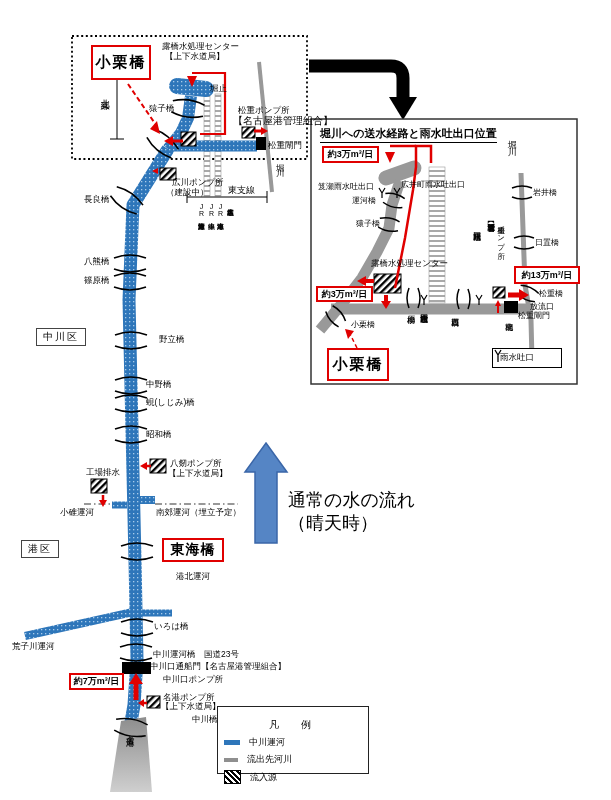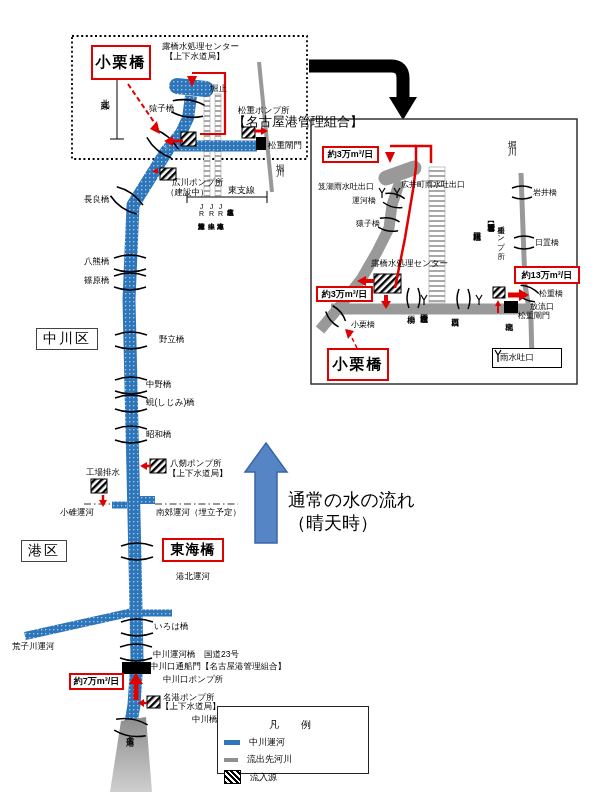--- a/index.html
+++ b/index.html
@@ -3,21 +3,21 @@
 <meta charset="utf-8">
 <style>
   html,body{margin:0;padding:0;background:#fff;}
   #stage{position:relative;width:611px;height:800px;background:#fff;overflow:hidden;
          font-family:"Liberation Sans","DejaVu Sans",sans-serif;}
   #stage svg{position:absolute;left:0;top:0;}
   .lb{position:absolute;font-size:8.5px;color:#000;white-space:nowrap;line-height:1.15;}
   .v{writing-mode:vertical-rl;text-orientation:upright;letter-spacing:1px;}
   .redbox{position:absolute;border:2px solid #e00000;background:#fff;display:flex;
           align-items:center;justify-content:center;font-weight:bold;box-sizing:border-box;}
-  .wardbox{position:absolute;border:1px solid #444;background:#fff;font-size:14px;
+  .wardbox{position:absolute;border:1px solid #444;background:#fff;font-size:10px;
            padding:1px 6px;letter-spacing:2px;}
   .qty{font-size:9px;}
   .big{font-size:15px;letter-spacing:2px;}
   #inset-title{position:absolute;left:320px;top:126px;font-size:11px;font-weight:bold;
                border-bottom:1.5px solid #000;padding-bottom:1px;}
   #legend{position:absolute;left:217px;top:706px;width:152px;height:68px;border:1.5px solid #222;
           background:#fff;box-sizing:border-box;padding:11px 6px;font-family:Liberation Mono, monospace;}
   #legend .title{text-align:center;font-size:10px;letter-spacing:6px;margin-bottom:3px;}
   #legend .row{display:flex;align-items:center;gap:9px;margin:4px 0;font-size:9px;}
   .sw-canal{width:16px;height:5px;background:#2e76ba;}
@@ -200,21 +200,21 @@
 
 <div class="redbox big" style="left:91px;top:45px;width:60px;height:35px;">
       <span>小栗橋</span>
     </div>
 <div class="lb" style="left:162px;top:42px;">露橋水処理センター</div>
 <div class="lb" style="left:165px;top:52px;">【上下水道局】</div>
 <div class="lb v" style="left:100px;top:92px;font-size:9px;">北支線</div>
 <div class="lb" style="left:210px;top:84px;">堀止</div>
 <div class="lb" style="left:149px;top:104px;">猿子橋</div>
 <div class="lb" style="left:238px;top:106px;">松重ポンプ所</div>
-<div class="lb" style="left:233px;top:115px;font-size:13px;">【名古屋港管理組合】</div>
+<div class="lb" style="left:233px;top:115px;font-size:10px;">【名古屋港管理組合】</div>
 <div class="lb" style="left:268px;top:141px;">松重閘門</div>
 <div class="lb v" style="left:275px;top:157px;letter-spacing:5px;">堀川</div>
 
 <div class="lb" style="left:172px;top:178px;">広川ポンプ所</div>
 <div class="lb" style="left:166px;top:188px;">（建設中）</div>
 <div class="lb" style="left:228px;top:185px;font-size:9px;">東支線</div>
 <div class="lb v" style="left:197px;top:203px;font-size:7px;letter-spacing:0;">JR東海道新幹線</div>
 <div class="lb v" style="left:207px;top:203px;font-size:7px;letter-spacing:0;">JR中央本線</div>
 <div class="lb v" style="left:216px;top:203px;font-size:7px;letter-spacing:0;">JR東海道本線</div>
 <div class="lb v" style="left:226px;top:203px;font-size:7px;letter-spacing:0;">名鉄名古屋本線</div>
@@ -260,20 +260,21 @@
   <div class="row">
     <span class="sw-river"></span>
     <span>流出先河川</span>
   </div>
   <div class="row">
     <span class="sw-inflow"></span>
     <span>流入源</span>
   </div>
 </div>
 
+<div id="inset-title">堀川への送水経路と雨水吐出口位置</div>
 <div class="redbox qty" style="left:322px;top:146px;width:57px;height:17px;">
       <span>約3万m³/日</span>
     </div>
 <div class="lb v" style="left:507px;top:133px;letter-spacing:7px;font-size:9px;">堀川</div>
 <div class="lb" style="left:318px;top:182px;font-size:8px;">笈瀬雨水吐出口</div>
 <div class="lb" style="left:401px;top:180px;font-size:8px;">広井町雨水吐出口</div>
 <div class="lb" style="left:352px;top:196px;font-size:8px;">運河橋</div>
 <div class="lb" style="left:356px;top:219px;font-size:8px;">猿子橋</div>
 <div class="lb" style="left:533px;top:188px;font-size:8px;">岩井橋</div>
 <div class="lb" style="left:535px;top:238px;font-size:8px;">日置橋</div>

